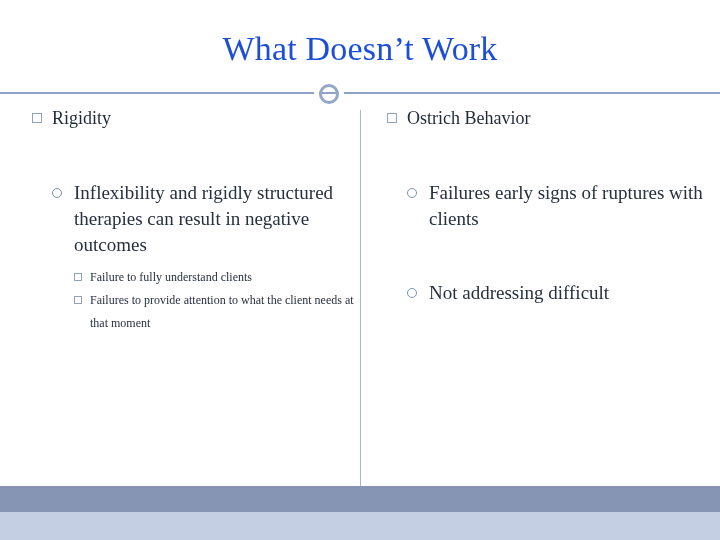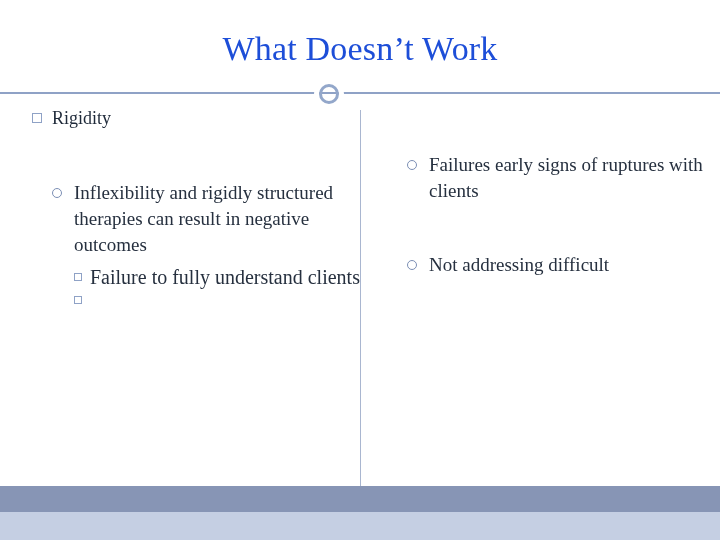--- a/index.html
+++ b/index.html
@@ -155,21 +155,21 @@
     top: 8px;
     width: 10px;
     height: 10px;
     border: 1.5px solid #7c8fb5;
     border-radius: 50%;
     box-sizing: border-box;
   }
   
   .lvl3 {
     position: relative;
-    font-size: 20px;
+    font-size: 12px;
     line-height: 23px;
     padding-left: 60px;
     color: #26303f;
   }
   .lvl3 .bullet-sq3 {
     position: absolute;
     left: 44px;
     top: 7px;
     width: 8px;
     height: 8px;
@@ -201,24 +201,29 @@
       <span class="bullet-ci"></span>
       <span>Inflexibility and rigidly structured therapies can result in negative outcomes</span>
     </div>
     <div class="spacer-sm"></div>
     <div class="lvl3">
       <span class="bullet-sq3"></span>
       <span>Failure to fully understand clients</span>
     </div>
     <div class="lvl3">
       <span class="bullet-sq3"></span>
+      <span>Failures to provide attention to what the client needs at that moment</span>
     </div>
   </div>
 
   <div class="column col-right">
+    <div class="lvl1">
+      <span class="bullet-sq"></span>
+      <span>Ostrich Behavior</span>
+    </div>
     <div class="lvl2">
       <span class="bullet-ci"></span>
       <span>Failures early signs of ruptures with clients</span>
     </div>
     <div class="lvl2">
       <span class="bullet-ci"></span>
       <span>Not addressing difficult</span>
     </div>
   </div>
 

